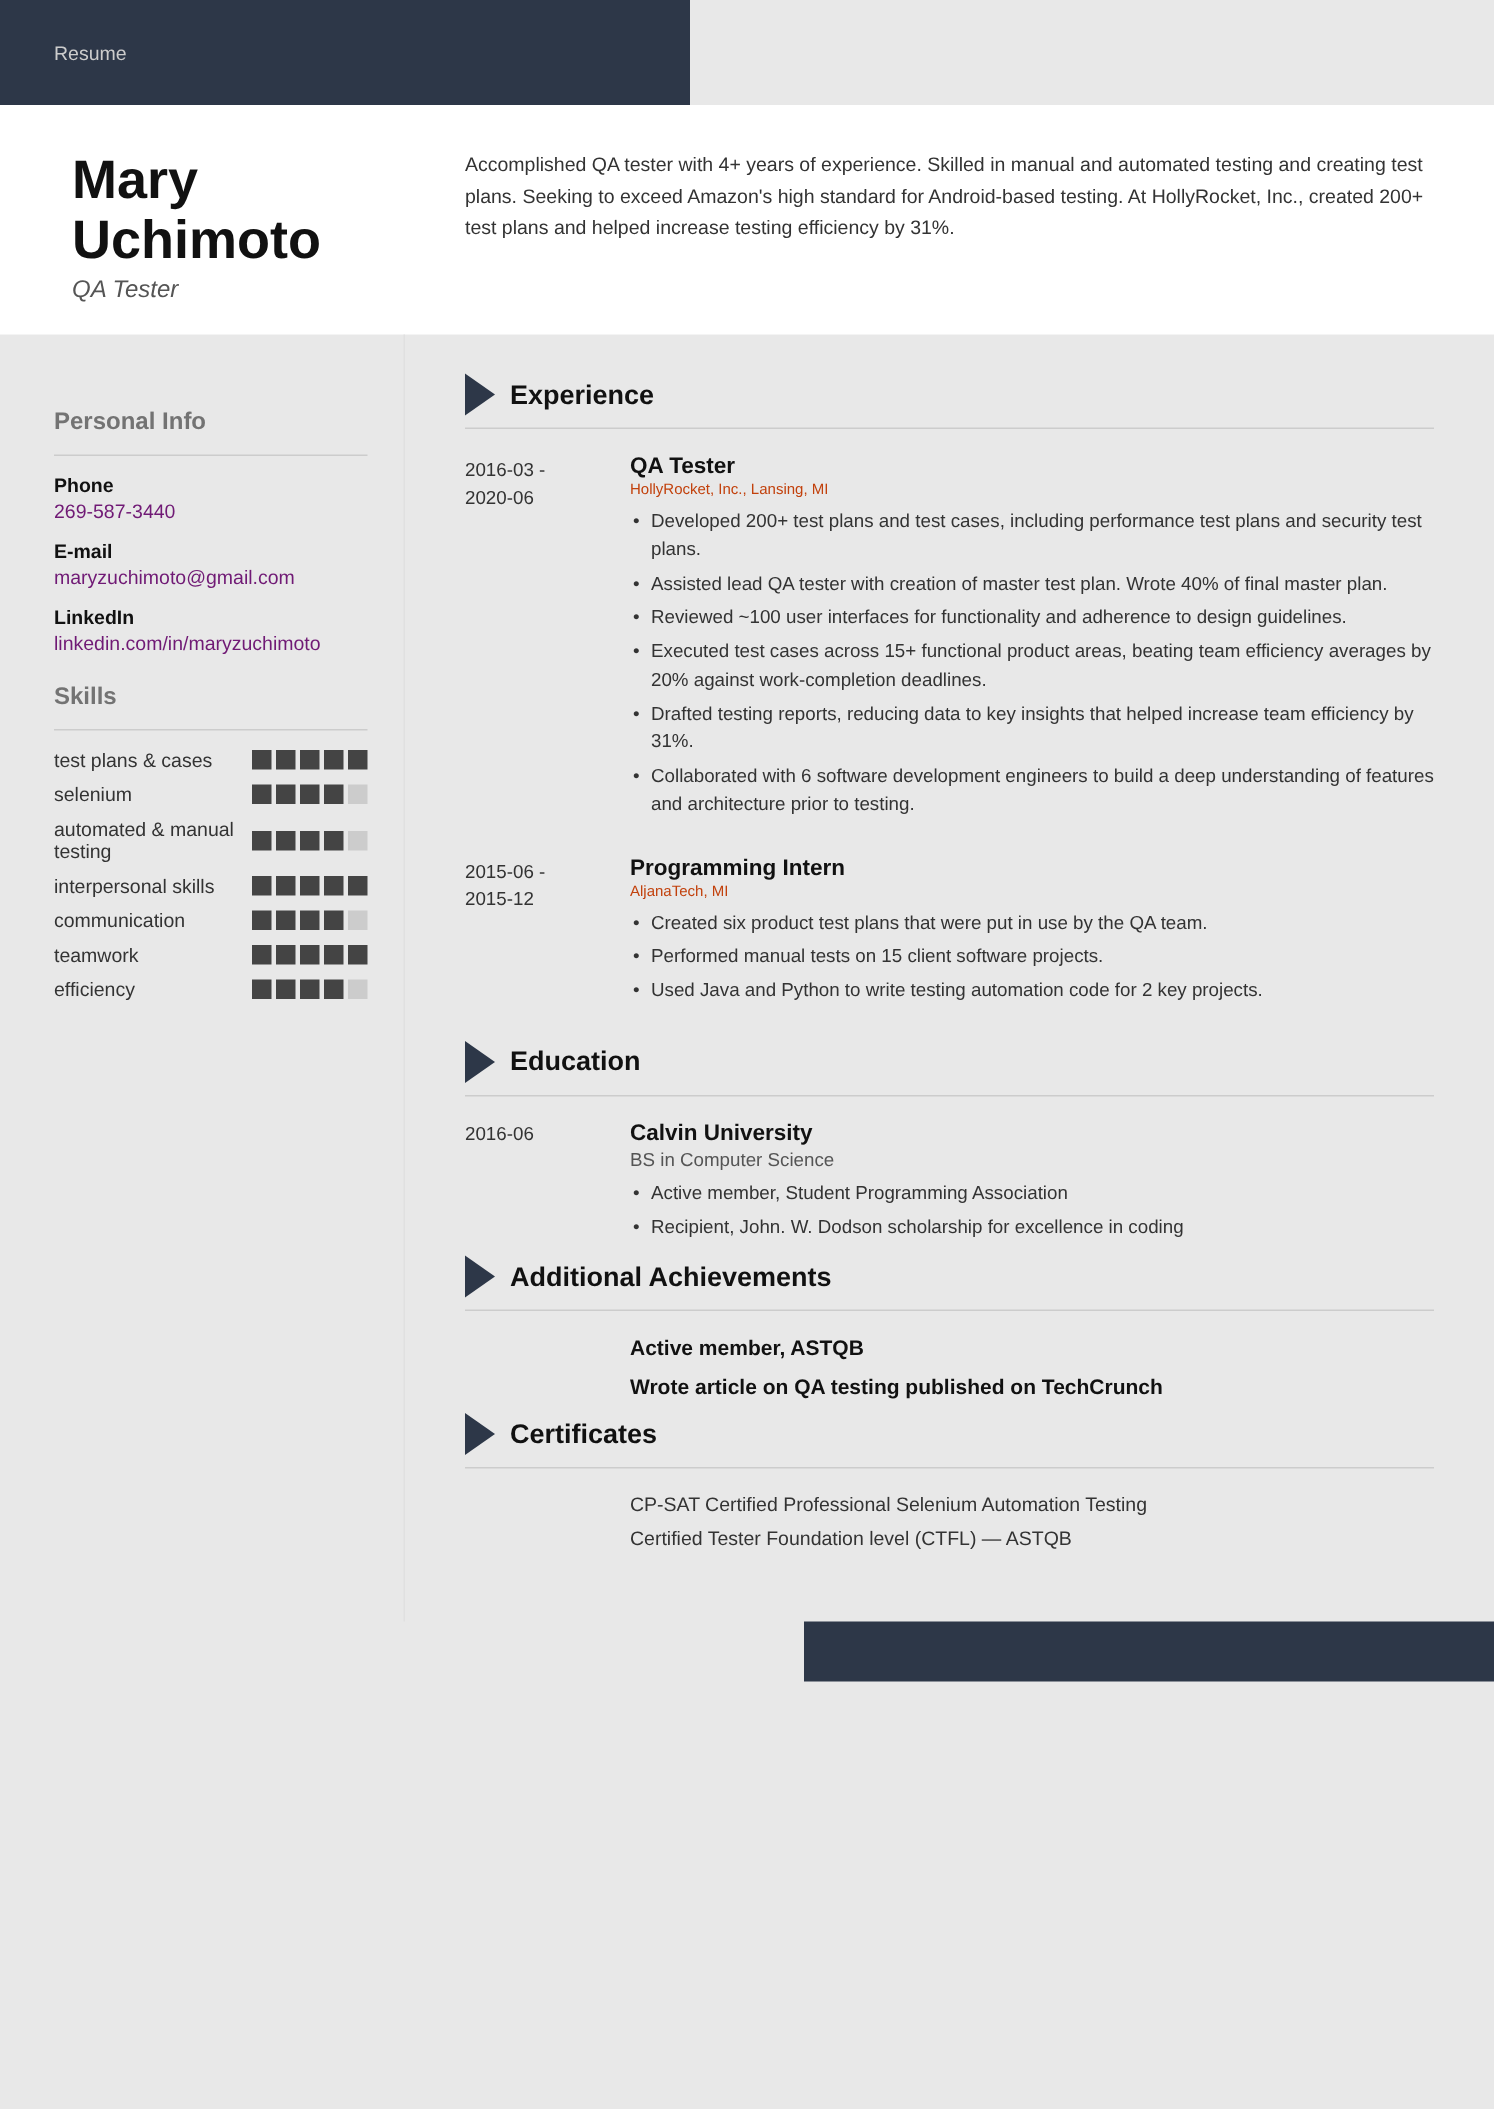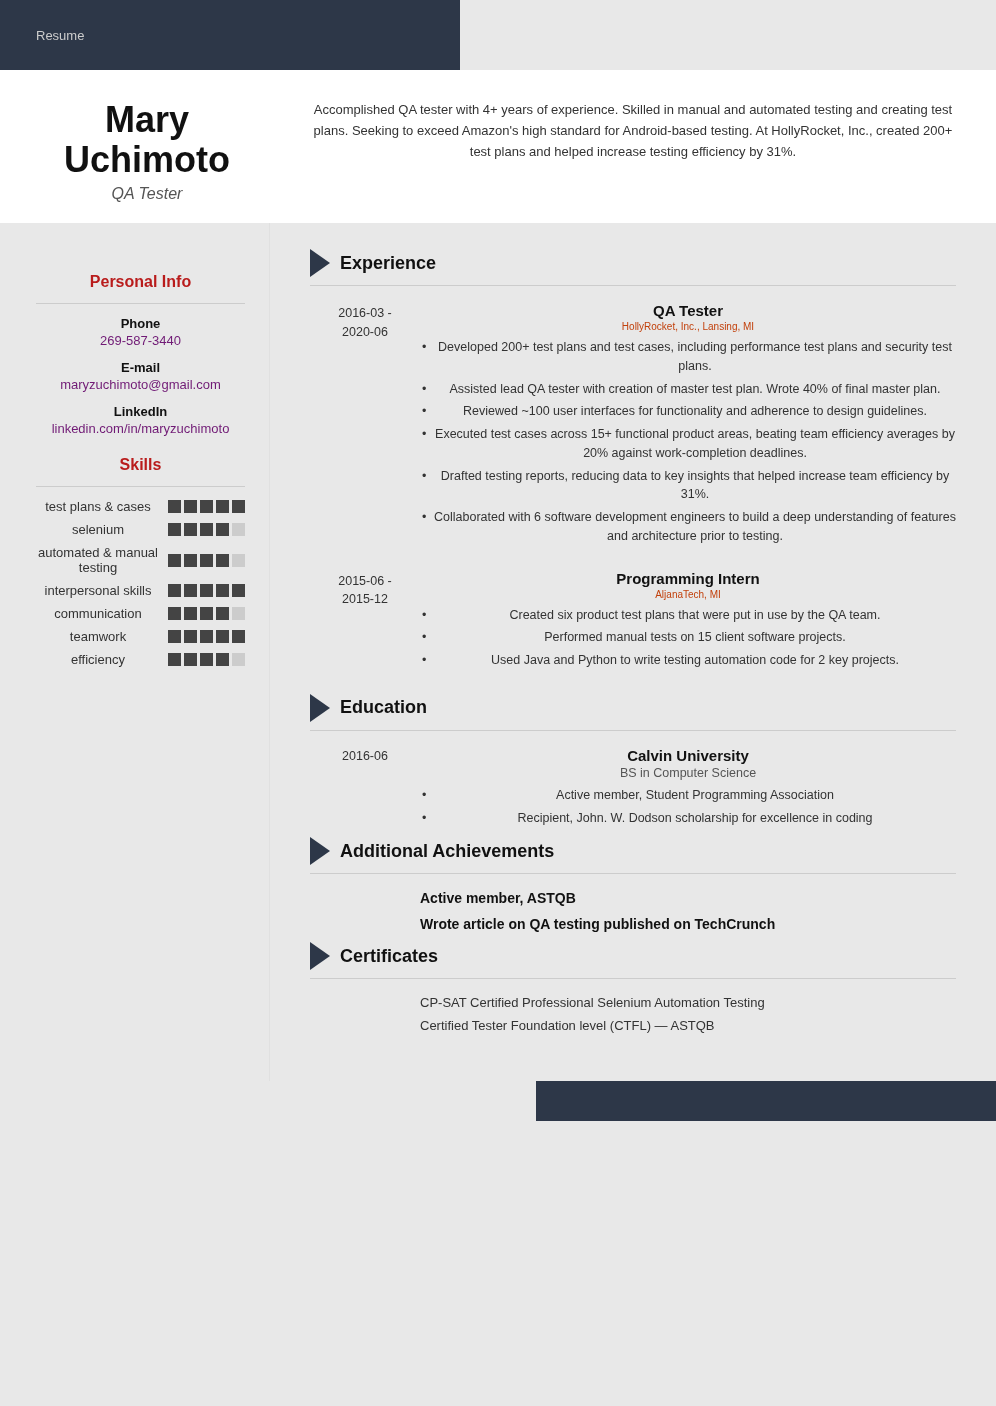--- a/index.html
+++ b/index.html
@@ -5,21 +5,20 @@
     * { margin: 0; padding: 0; box-sizing: border-box; }
     body {
       font-family: Arial, sans-serif;
       background: #e8e8e8;
       width: 996px;
       min-height: 1406px;
     }
     .page-wrapper {
       width: 996px;
       background: #e8e8e8;
-      text-align: center;
     }
     
     .top-bar {
       background: #2d3748;
       width: 460px;
       height: 70px;
       display: flex;
       align-items: center;
       padding-left: 36px;
     }
@@ -72,21 +71,21 @@
     
     .divider {
       border: none;
       border-top: 1px solid #ccc;
       margin: 12px 0;
     }
     
     .section-title-left {
       font-size: 16px;
       font-weight: 700;
-      color: #b91c1c;
+      color: #737373;
       margin-bottom: 10px;
       margin-top: 20px;
     }
     
     .info-label {
       font-size: 13px;
       font-weight: 700;
       color: #111;
       margin-top: 12px;
       margin-bottom: 2px;

